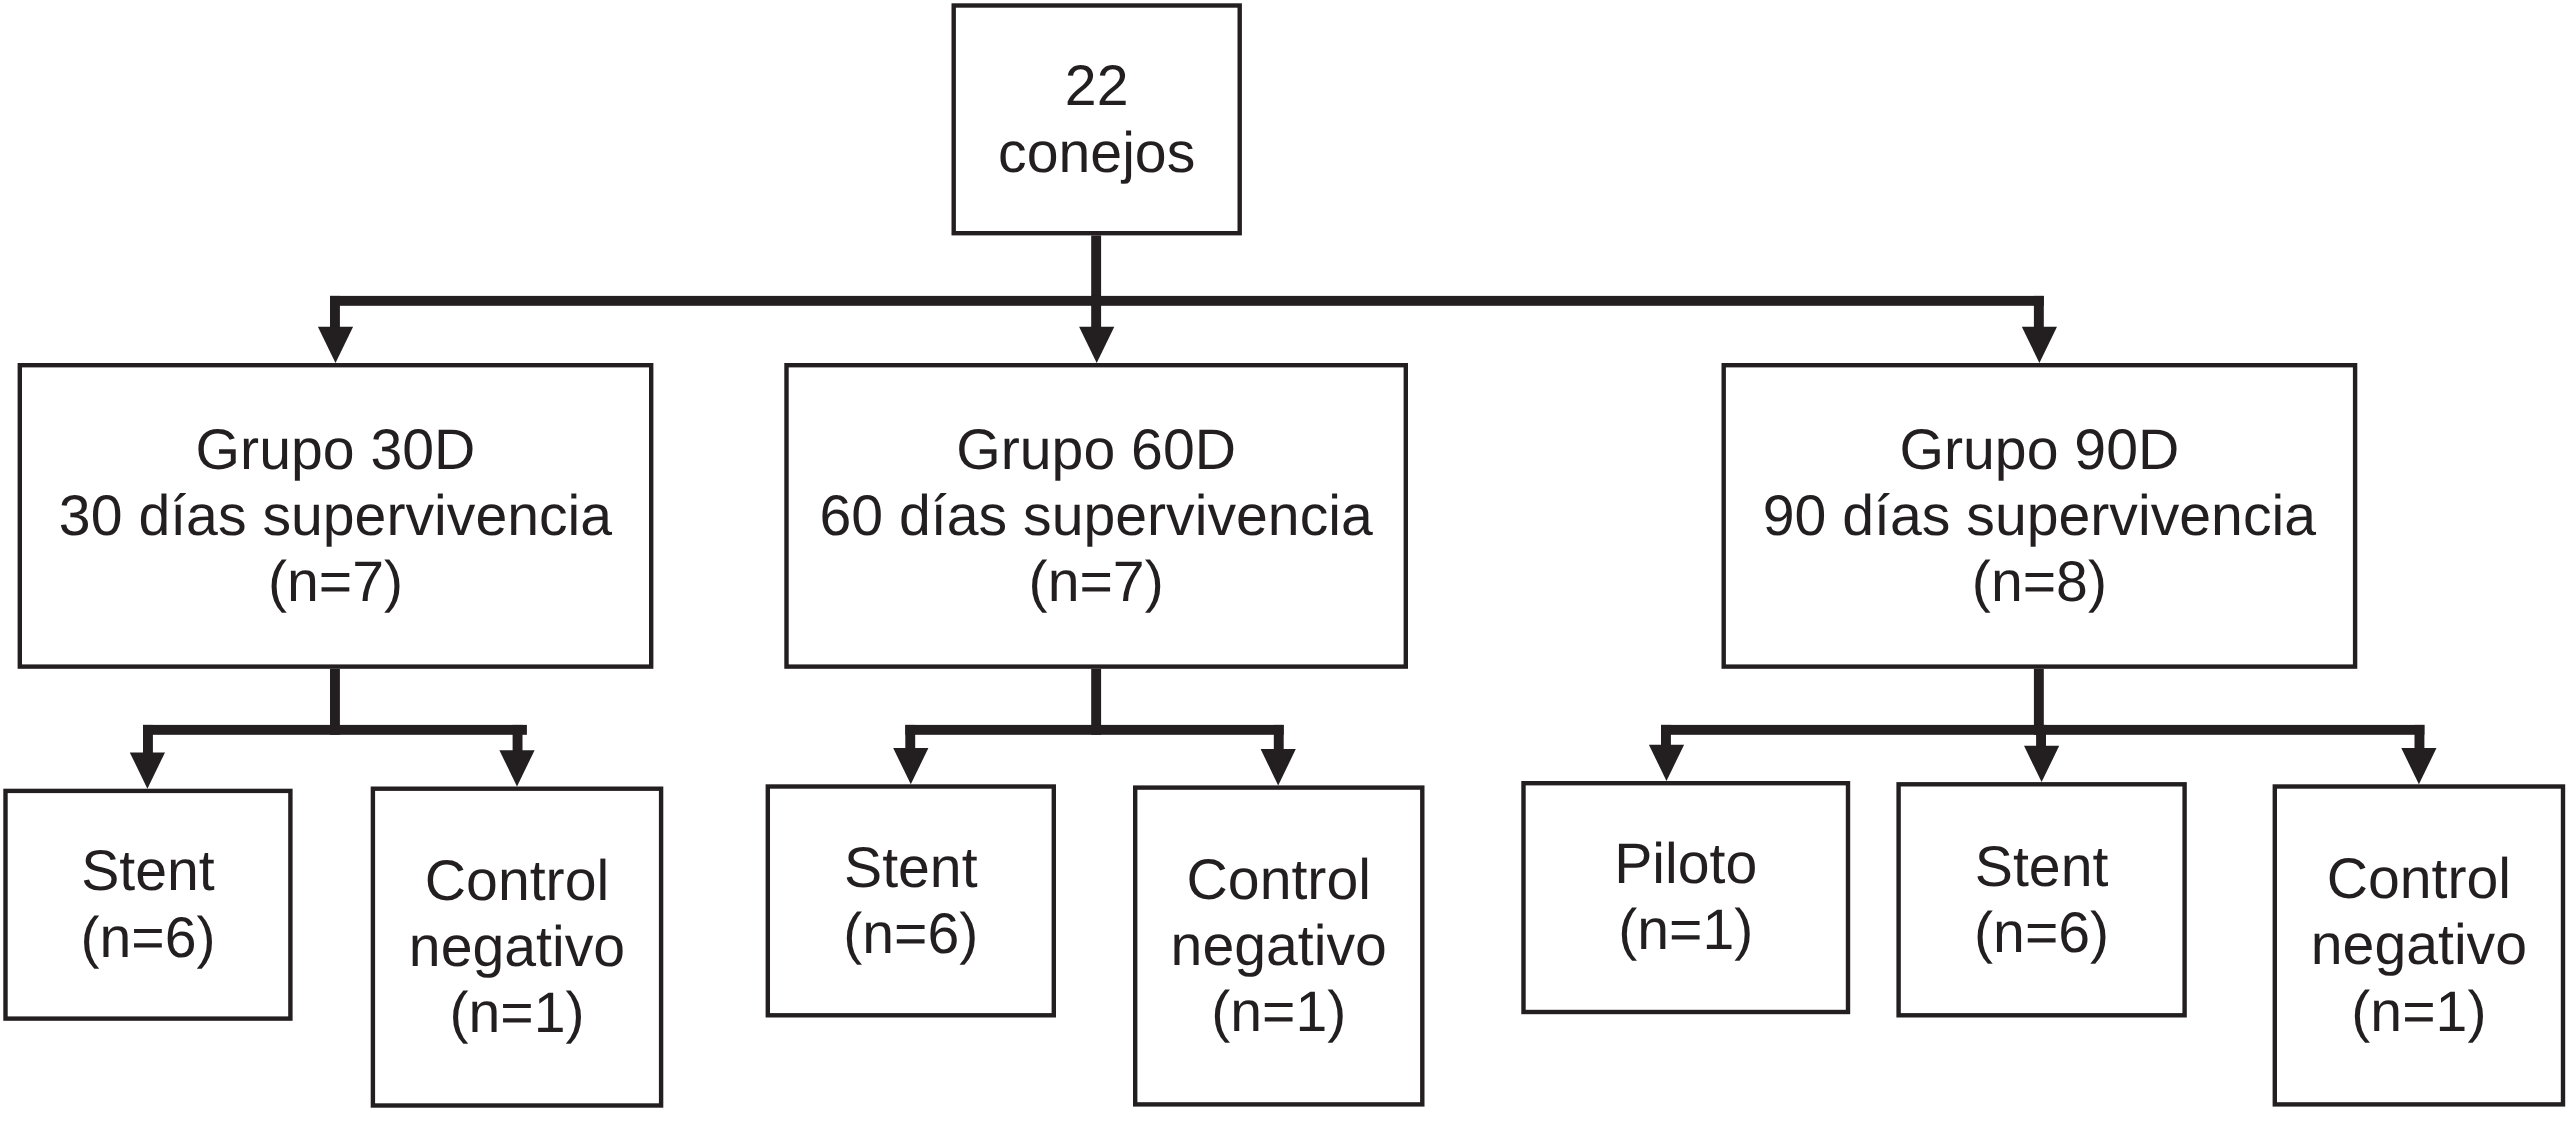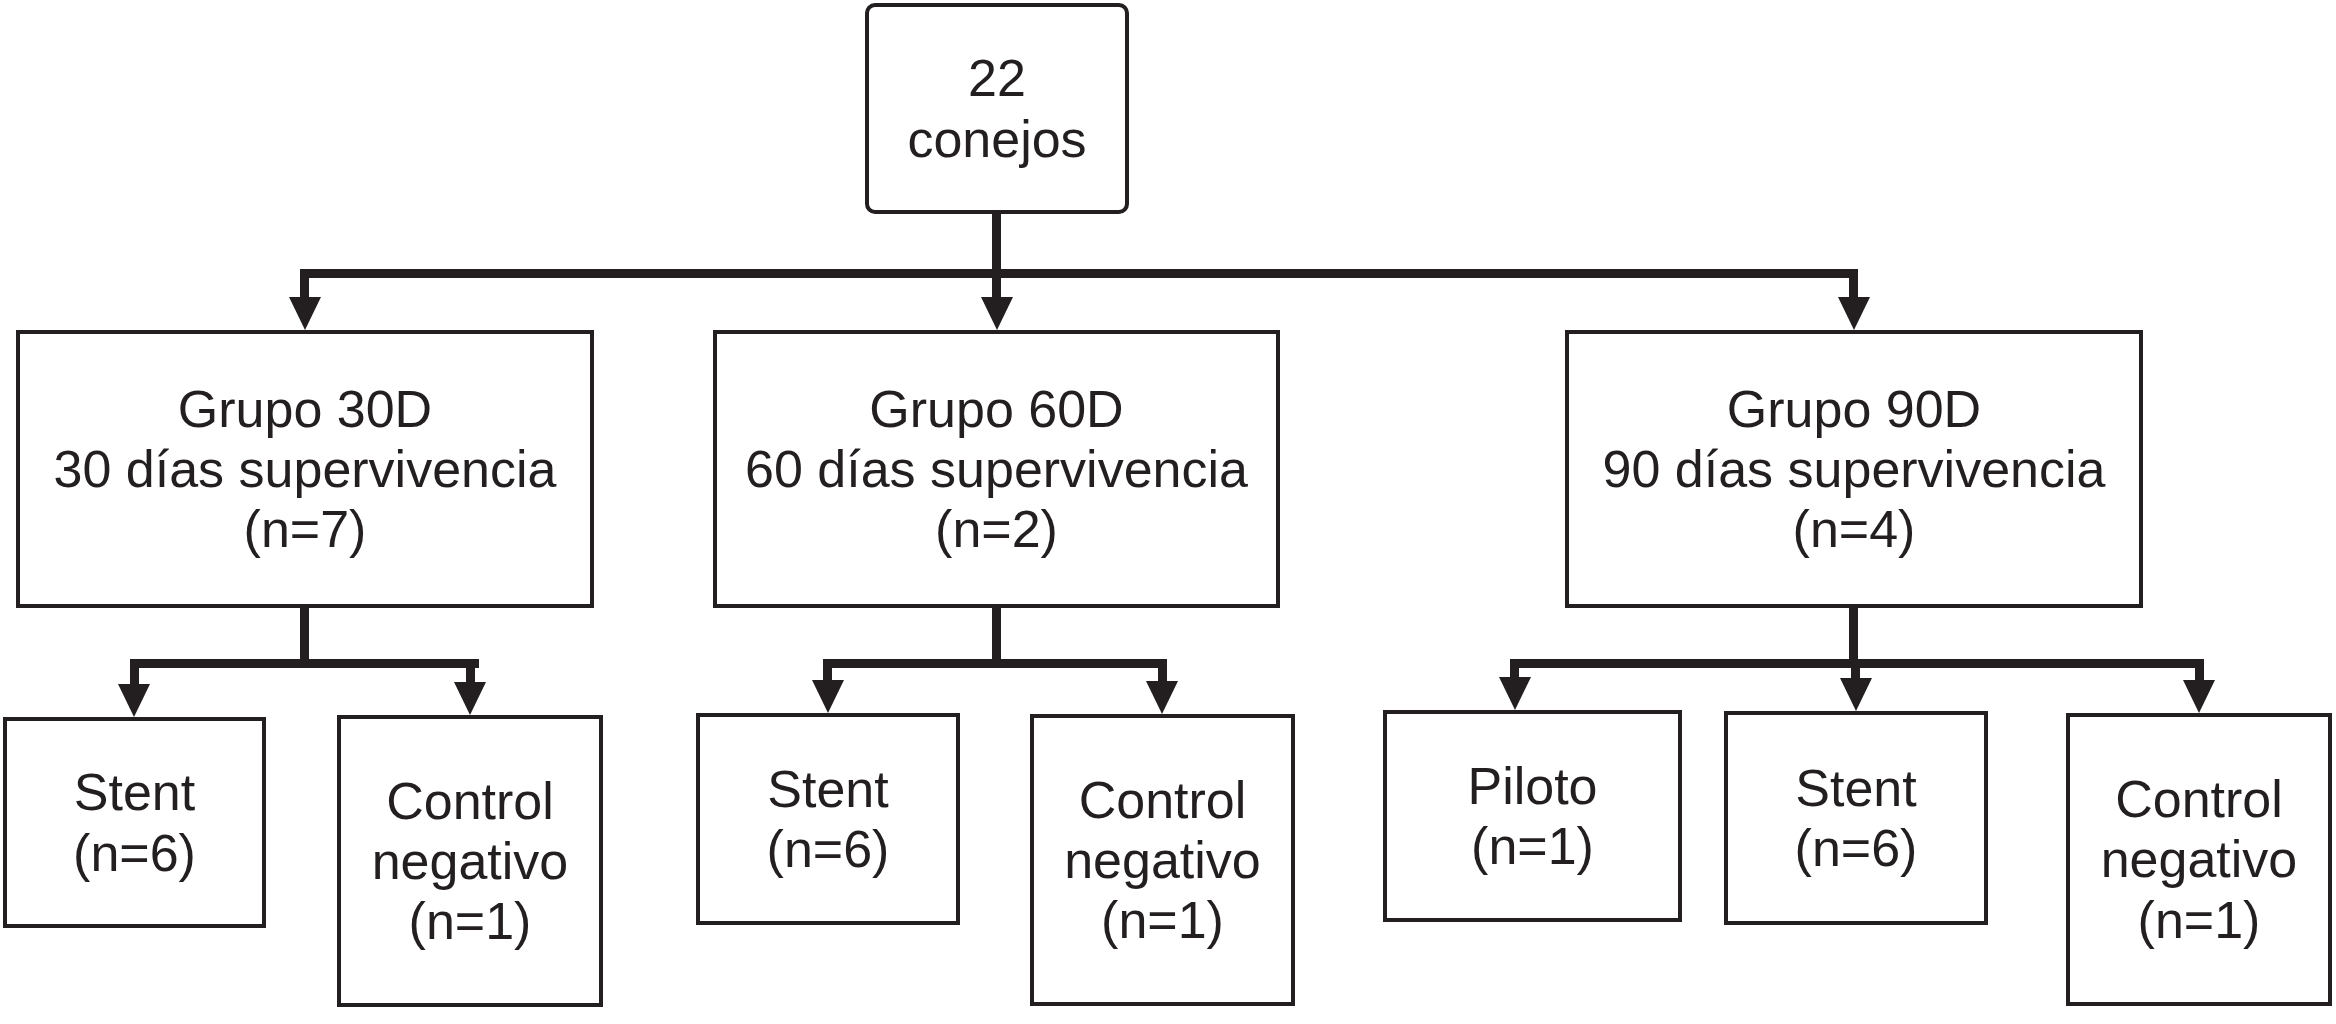--- a/index.html
+++ b/index.html
@@ -34,21 +34,21 @@
     background:var(--ink);
   }
   .arrow{
     position:absolute;
     width:0;height:0;
     border-left:16px solid transparent;
     border-right:16px solid transparent;
     border-top:33px solid var(--ink);
   }
   
-  .n-root {left:865px; top:3px;   width:264px; height:211px;border-radius:10px;}
+  .n-root {left:865px; top:3px;   width:264px; height:211px;}
   .n-g30  {left:16px;  top:330px; width:578px; height:278px;}
   .n-g60  {left:713px; top:330px; width:567px; height:278px;}
   .n-g90  {left:1565px;top:330px; width:578px; height:278px;}
   .n-s30  {left:3px;   top:717px; width:263px; height:211px;}
   .n-c30  {left:337px; top:715px; width:266px; height:292px;}
   .n-s60  {left:696px; top:713px; width:264px; height:212px;}
   .n-c60  {left:1030px;top:714px; width:265px; height:292px;}
   .n-p90  {left:1383px;top:710px; width:299px; height:212px;}
   .n-s90  {left:1724px;top:711px; width:264px; height:214px;}
   .n-c90  {left:2066px;top:713px; width:266px; height:293px;}
@@ -91,24 +91,24 @@
 <div class="canvas">
 
   <div class="node n-root">22
 conejos</div>
 
   <div class="node n-g30">Grupo 30D
 30 días supervivencia
 (n=7)</div>
   <div class="node n-g60">Grupo 60D
 60 días supervivencia
-(n=2)</div>
+(n=7)</div>
   <div class="node n-g90">Grupo 90D
 90 días supervivencia
-(n=4)</div>
+(n=8)</div>
 
   <div class="node n-s30">Stent
 (n=6)</div>
   <div class="node n-c30">Control
 negativo
 (n=1)</div>
 
   <div class="node n-s60">Stent
 (n=6)</div>
   <div class="node n-c60">Control

